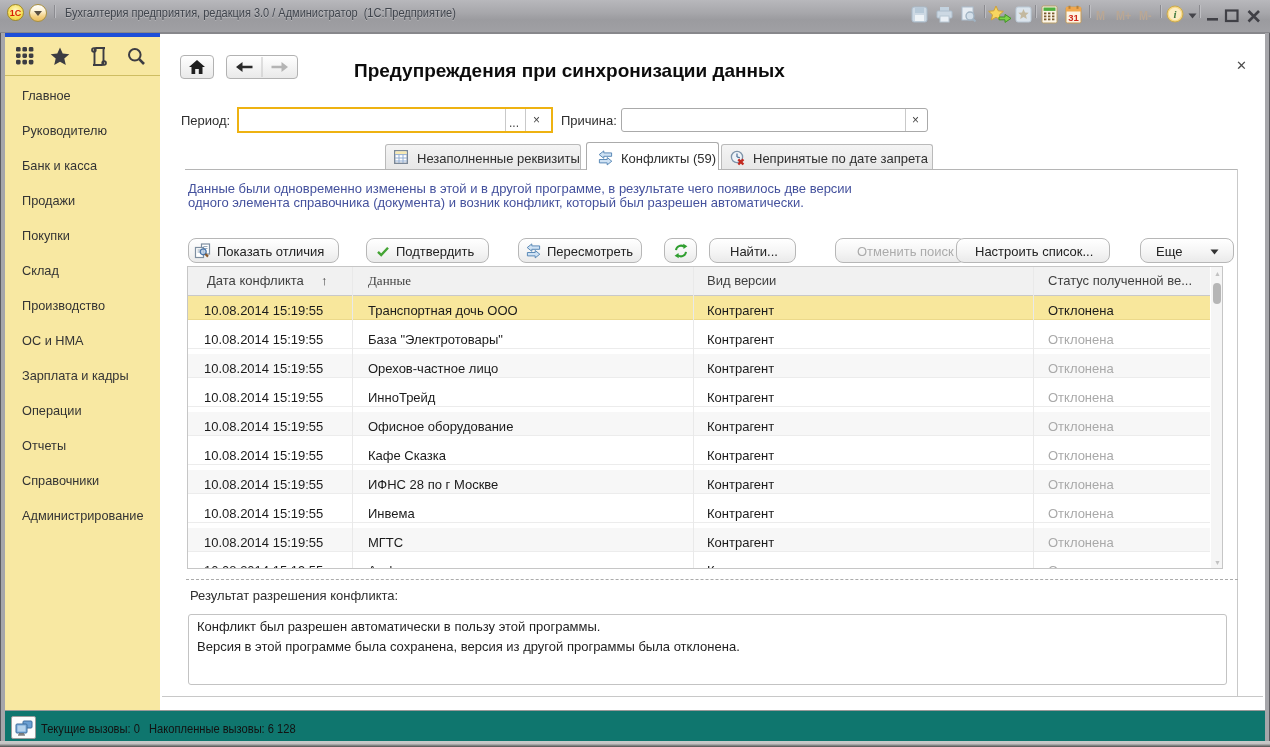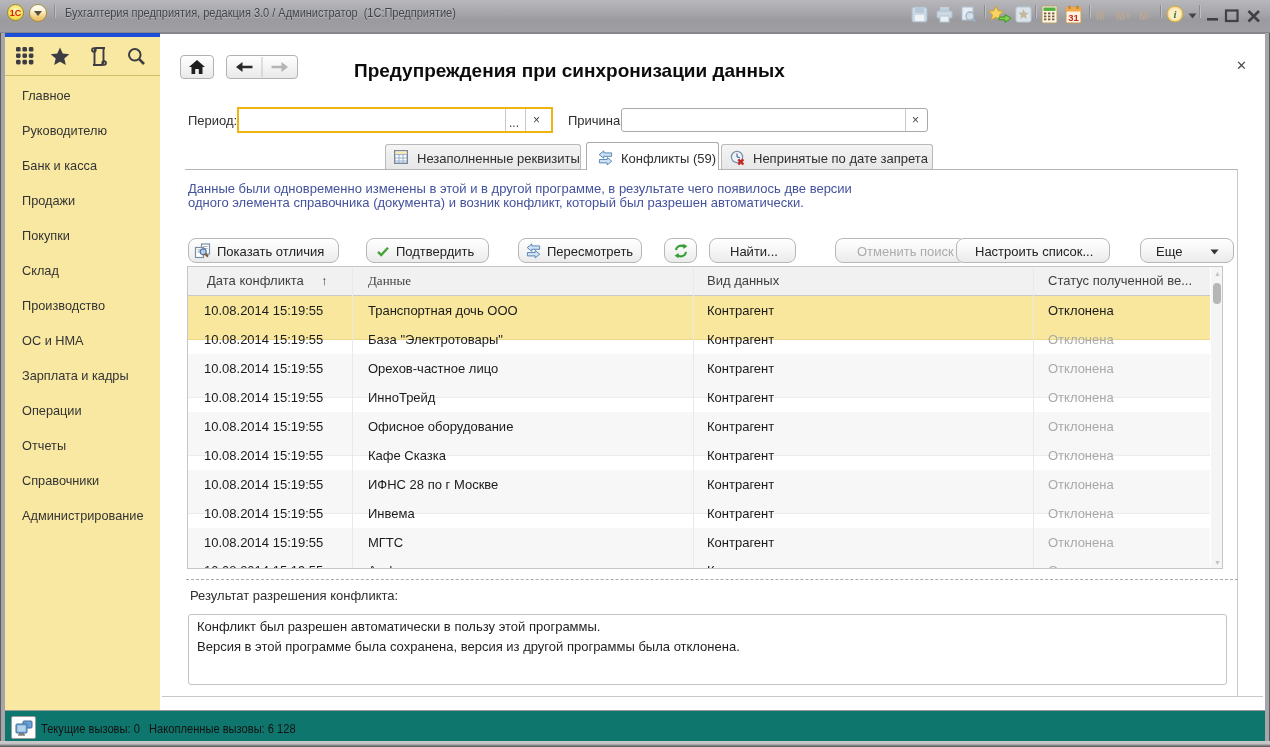--- a/index.html
+++ b/index.html
@@ -36,21 +36,21 @@
 #sbicons { left:0; top:0; width:155px; height:39px; border-bottom:1px solid #cfbd62; }
 #sidebar .mi { left:17px; font-size:13px; color:#343434; transform:scaleX(0.98); transform-origin:0 0; white-space:nowrap; }
 
 
 #content { left:160px; top:33px; width:1105px; height:677px; background:#ffffff; border-top:1px solid #87878b; }
 
 .navbtn { background:linear-gradient(#ffffff, #f4f4f4 50%, #e9e9e9); border:1px solid #b2b2b2; border-radius:4px; }
 #pgtitle { left:194px; top:26px; font-size:19px; font-weight:bold; color:#0c0c0c; white-space:nowrap; }
 #formclose { left:1076px; top:24px; font-size:13px; color:#4b4b4b; }
 
-.flabel { font-size:13px; color:#2e2e2e;margin-left:7px; }
+.flabel { font-size:13px; color:#2e2e2e; }
 #fldperiod { left:77px; top:73px; width:316px; height:26px; background:#fff; border:2px solid #eeb211; }
 #fldreason { left:461px; top:74px; width:307px; height:24px; background:#fff; border:1px solid #aaaaaa; border-radius:3px; }
 .fsep { position:absolute; top:0; width:1px; height:100%; background:#c9c9c9; }
 .fbtn { position:absolute; font-size:12px; color:#454545; text-align:center; }
 
 
 .tab { top:110px; height:25px; background:linear-gradient(#f4f4f4, #e7e7e7); border:1px solid #bababa; border-bottom:none; border-radius:3px 3px 0 0; font-size:13px; color:#2e2e2e; white-space:nowrap; }
 .tab.active { top:108px; height:28px; background:#fff; border:1px solid #ababab; border-bottom:none; z-index:5; }
 .tab .ticn { position:absolute; top:5px; }
 .tab.active .ticn { top:7px; }
@@ -64,21 +64,21 @@
 .btn { position:absolute; top:204px; height:25px; background:linear-gradient(#ffffff, #f5f5f5 55%, #eaeaea); border:1px solid #b7b7b7; border-radius:8px; font-size:13px; color:#222222; white-space:nowrap; }
 .btn.disabled { color:#ababab; }
 .btn .bl { position:absolute; top:5px; }
 .btn .bicn { position:absolute; top:4px; }
 
 
 #tbl { left:27px; top:232px; width:1036px; height:303px; border:1px solid #c6c6c6; background:#fff; overflow:hidden; }
 #thead { position:absolute; left:0; top:0; width:1022px; height:29px; background:#f1f1f1; border-bottom:1px solid #c9c9c9; }
 #thead .hc { position:absolute; top:6px; font-size:13px; color:#3f3f3f; white-space:nowrap; }
 .cdiv { position:absolute; top:0; width:1px; height:100%; background:#dadada; }
-.trow { position:absolute; left:0; width:1022px; height:44px; border-bottom:1px solid #ececec; font-size:13px; color:#1b1b1b; }
+.trow { position:absolute; left:0; width:1022px; height:24px; border-bottom:1px solid #ececec; font-size:13px; color:#1b1b1b; }
 .trow.alt { background:#f7f7f7; }
 .trow.sel { background:#f8e79c; border-bottom:1px solid #ecd98b; }
 .trow span { position:absolute; top:6.5px; white-space:nowrap; }
 .trow .c1 { left:16px; }
 .trow .c2 { left:180px; }
 .trow .c3 { left:519px; }
 .trow .c4 { left:860px; }
 .trow .gray { color:#a9a9a9; }
 #vscroll { position:absolute; left:1023px; top:0; width:12px; height:302px; background:#f5f5f5; }
 #vthumb { position:absolute; left:2px; top:16px; width:8px; height:21px; background:#b6b6b6; border-radius:4px; }
@@ -334,21 +334,21 @@
     <svg class="bicn" style="left:69px; top:10px;" width="9" height="6" viewBox="0 0 9 6">
         <path d="M0.5 0.5 L8.5 0.5 L4.5 5.5 Z" fill="#333"></path>
       </svg>
     </div>
 
   <div class="abs" id="tbl">
     <div id="thead">
       <div class="hc" style="left:19px;">Дата конфликта</div>
       <div class="hc" style="left:133px;">↑</div>
       <div class="hc" style="left:180px;font-family:Liberation Serif, serif;">Данные</div>
-      <div class="hc" style="left:519px;">Вид данных</div>
+      <div class="hc" style="left:519px;">Вид версии</div>
       <div class="hc" style="left:860px;">Статус полученной ве...</div>
       <div class="cdiv" style="left:164px; background:#cfcfcf;"></div>
       <div class="cdiv" style="left:505px; background:#cfcfcf;"></div>
       <div class="cdiv" style="left:845px; background:#cfcfcf;"></div>
     </div>
     <div class="trow sel" style="top:29px;">
         <span class="c1">10.08.2014 15:19:55</span>
         <span class="c2">Транспортная дочь ООО</span>
         <span class="c3">Контрагент</span>
         <span class="c4">Отклонена</span>

